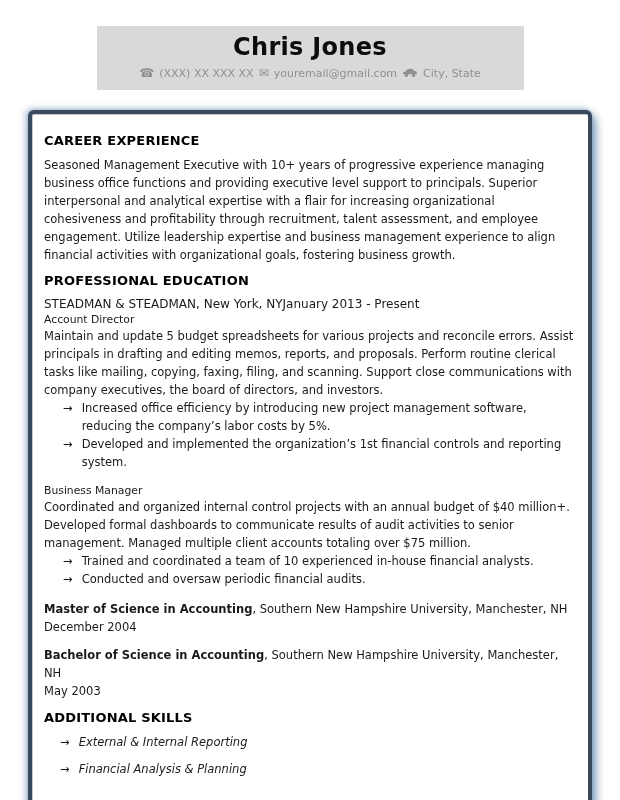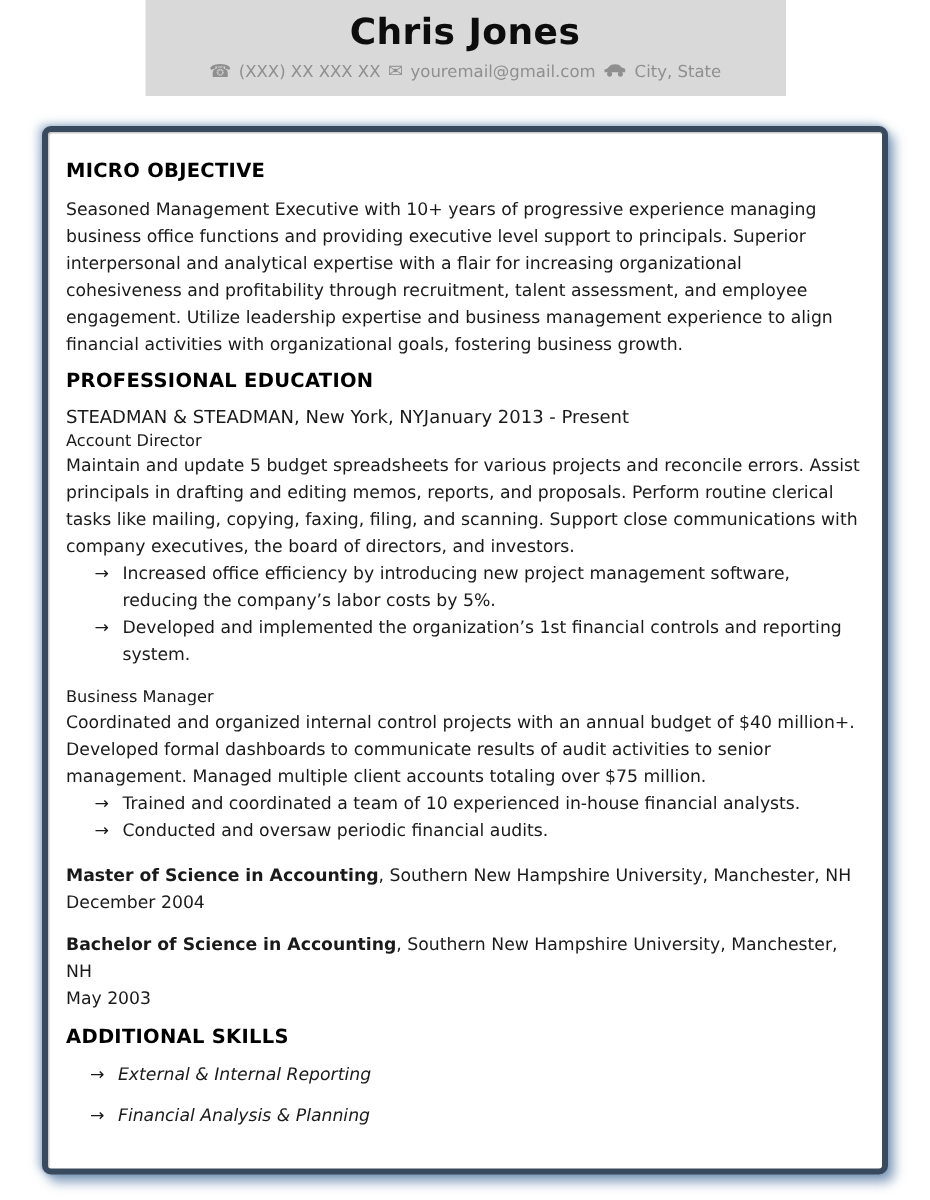--- a/index.html
+++ b/index.html
@@ -7,21 +7,21 @@
     margin: 0; padding: 0;
     width: 620px; height: 800px;
     background: #ffffff;
     overflow: hidden;
     font-family: "DejaVu Sans", "Liberation Sans", sans-serif;
     color: #1a1a1a;
   }
   
   .header-box {
     width: 427px;
-    margin: 0 auto 0;
+    margin: 26px auto 0;
     background: #d9d9d9;
     text-align: center;
     padding: 7px 8px 10px;
   }
   .name {
     font-size: 24px;
     font-weight: bold;
     color: #0d0d0d;
     letter-spacing: .3px;
     line-height: 1.2;
@@ -114,21 +114,21 @@
         <circle cx="11.6" cy="7.4" r="1.7" fill="#8f8f8f"></circle>
       </svg>
     </span>
     <span>City, State</span>
   </div>
 </div>
 
 <div class="resume-frame">
 
   <div class="section">
-    <div class="section-title">MICRO OBJECTIVE</div>
+    <div class="section-title">CAREER EXPERIENCE</div>
     <div class="body-text">Seasoned Management Executive with 10+ years of progressive experience managing business office functions and providing executive level support to principals. Superior interpersonal and analytical expertise with a flair for increasing organizational cohesiveness and profitability through recruitment, talent assessment, and employee engagement. Utilize leadership expertise and business management experience to align financial activities with organizational goals, fostering business growth.</div>
   </div>
 
   <div class="section">
     <div class="section-title">PROFESSIONAL EDUCATION</div>
 
     <div class="job">
       <div class="job-header">
         <span>STEADMAN &amp; STEADMAN, New York, NY</span>
         <span>January 2013 - Present</span>

